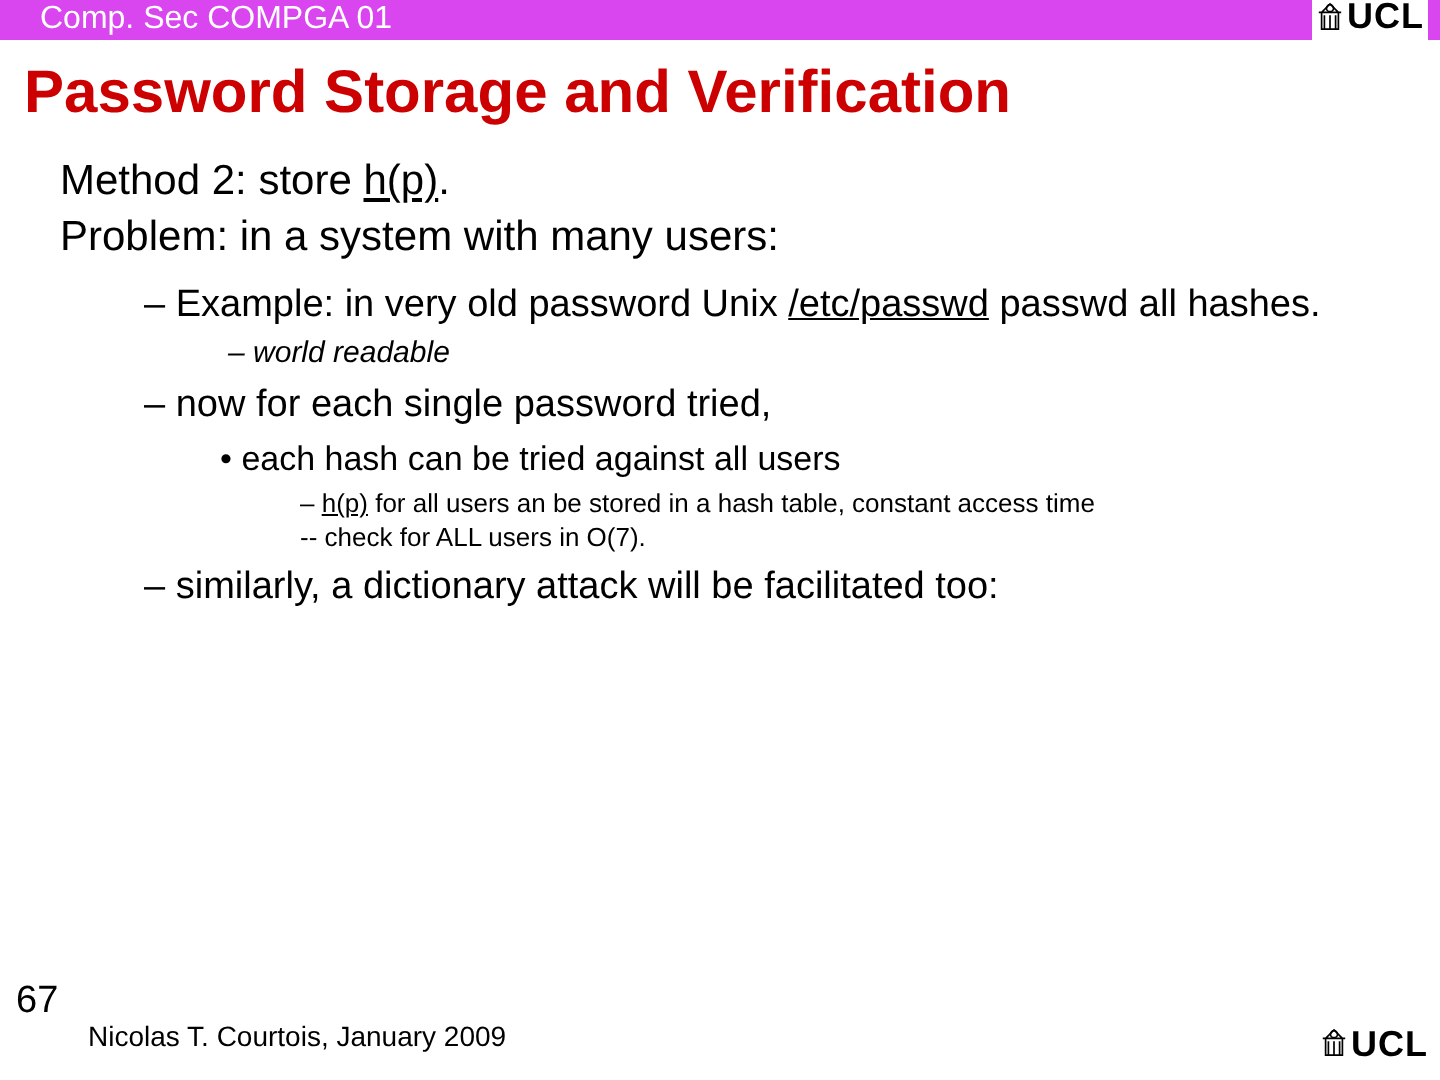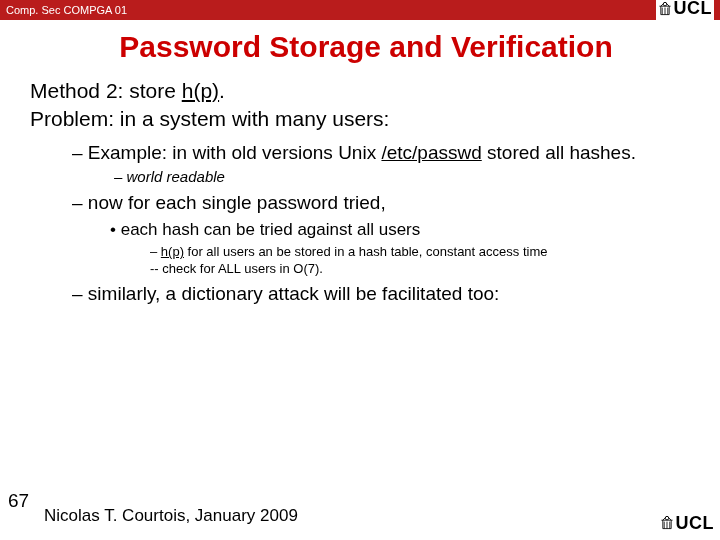--- a/index.html
+++ b/index.html
@@ -7,24 +7,24 @@
     width: 720px;
     height: 540px;
     background: #fff;
     font-family: Arial, Helvetica, sans-serif;
     color: #000;
     position: relative;
     overflow: hidden;
   }
   .header-bar {
     height: 20px;
-    background: #b91c1c;
+    background: #d946ef;
     color: #fff;
-    font-size: 11px;
-    padding-left: 6px;
+    font-size: 16px;
+    padding-left: 20px;
     line-height: 20px;
     position: relative;
   }
   .logo-top {
     position: absolute;
     right: 6px;
     top: -2px;
     color: #0b2a60;
     background: #fff;
     padding: 0 2px;
@@ -46,21 +46,21 @@
   }
   .ucl-text {
     font-weight: 900;
     font-size: 18px;
     letter-spacing: 0.5px;
     color: #000;
   }
   .slide-title {
     color: #cc0000;
     font-size: 30px;
-    text-align: center;
+    text-align: left;
     margin: 10px 0 14px 12px;
   }
   .body-wrap {
     padding: 0 9px 0 30px;
   }
   .p1 {
     font-size: 21px;
     line-height: 1.25;
     margin-bottom: 2px;
   }
@@ -101,21 +101,21 @@
   .slide-num {
     position: absolute;
     left: 8px;
     bottom: 28px;
     font-size: 19px;
   }
   .footer-author {
     position: absolute;
     left: 44px;
     bottom: 14px;
-    font-size: 17px;
+    font-size: 14px;
   }
   .u { text-decoration: underline; }
 </style>
 </head>
 <body>
 
 <div class="header-bar">
   <span>Comp. Sec COMPGA 01</span>
 </div>
 
@@ -132,21 +132,21 @@
 <h1 class="slide-title">Password Storage and Verification</h1>
 
 <div class="body-wrap">
   <p class="p1">
     <span>Method 2: store </span><span class="u">h(p)</span><span>.</span>
   </p>
   <p class="p1">Problem: in a system with many users:</p>
 
   <ul class="ul1">
     <li>
-      <span>Example: in with old versions Unix </span><span class="u">/etc/passwd</span><span> stored all hashes.</span>
+      <span>Example: in very old password Unix </span><span class="u">/etc/passwd</span><span> passwd all hashes.</span>
       <ul class="ul2">
         <li>world readable</li>
       </ul>
     </li>
     <li>
       <span>now for each single password tried,</span>
       <ul class="ul-bullet">
         <li>
           <span>each hash can be tried against all users</span>
           <ul class="ul3">

